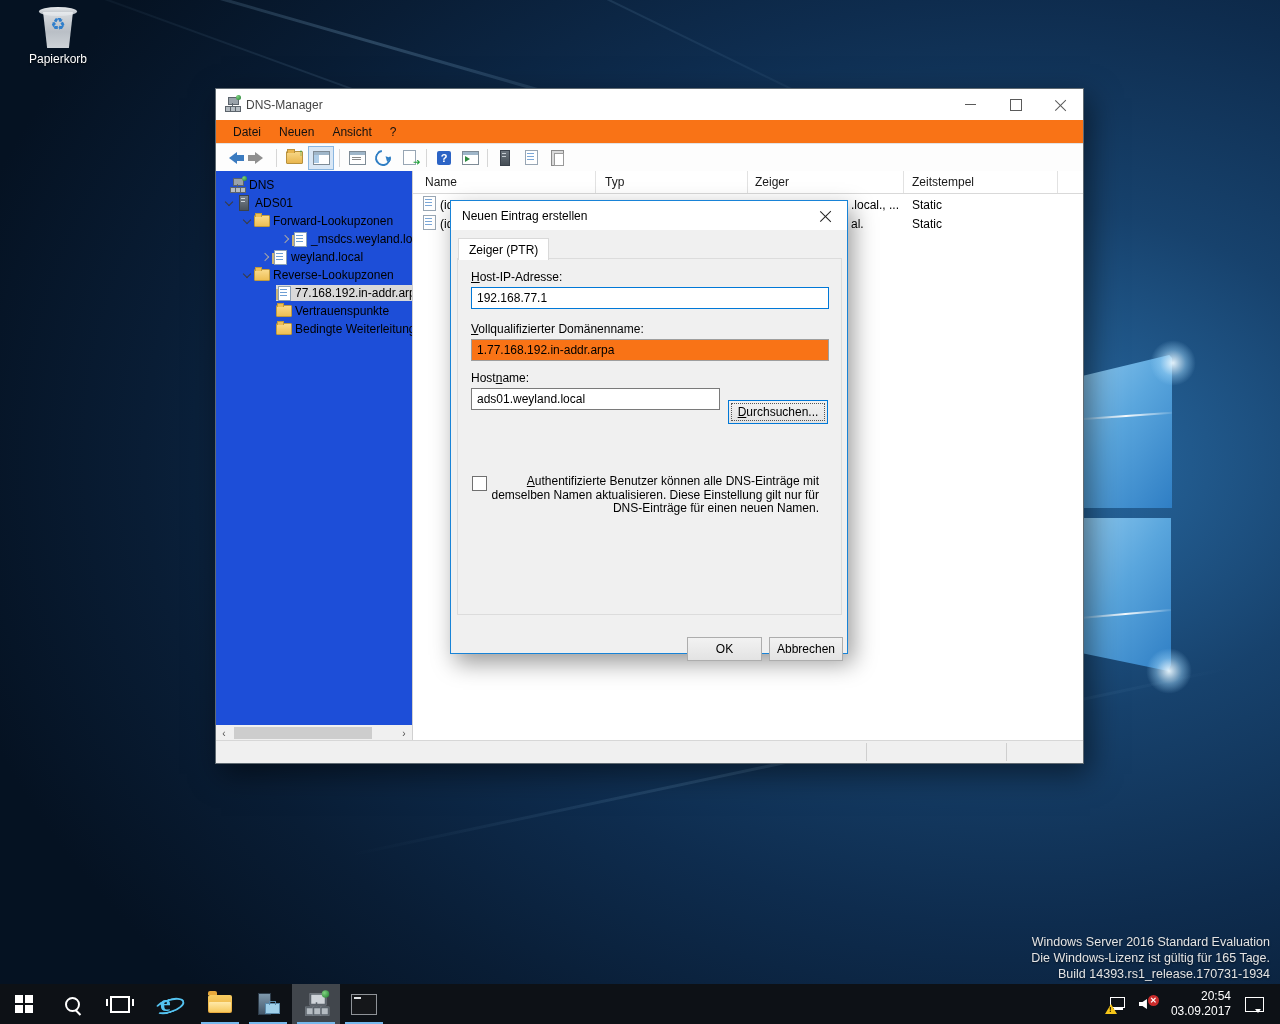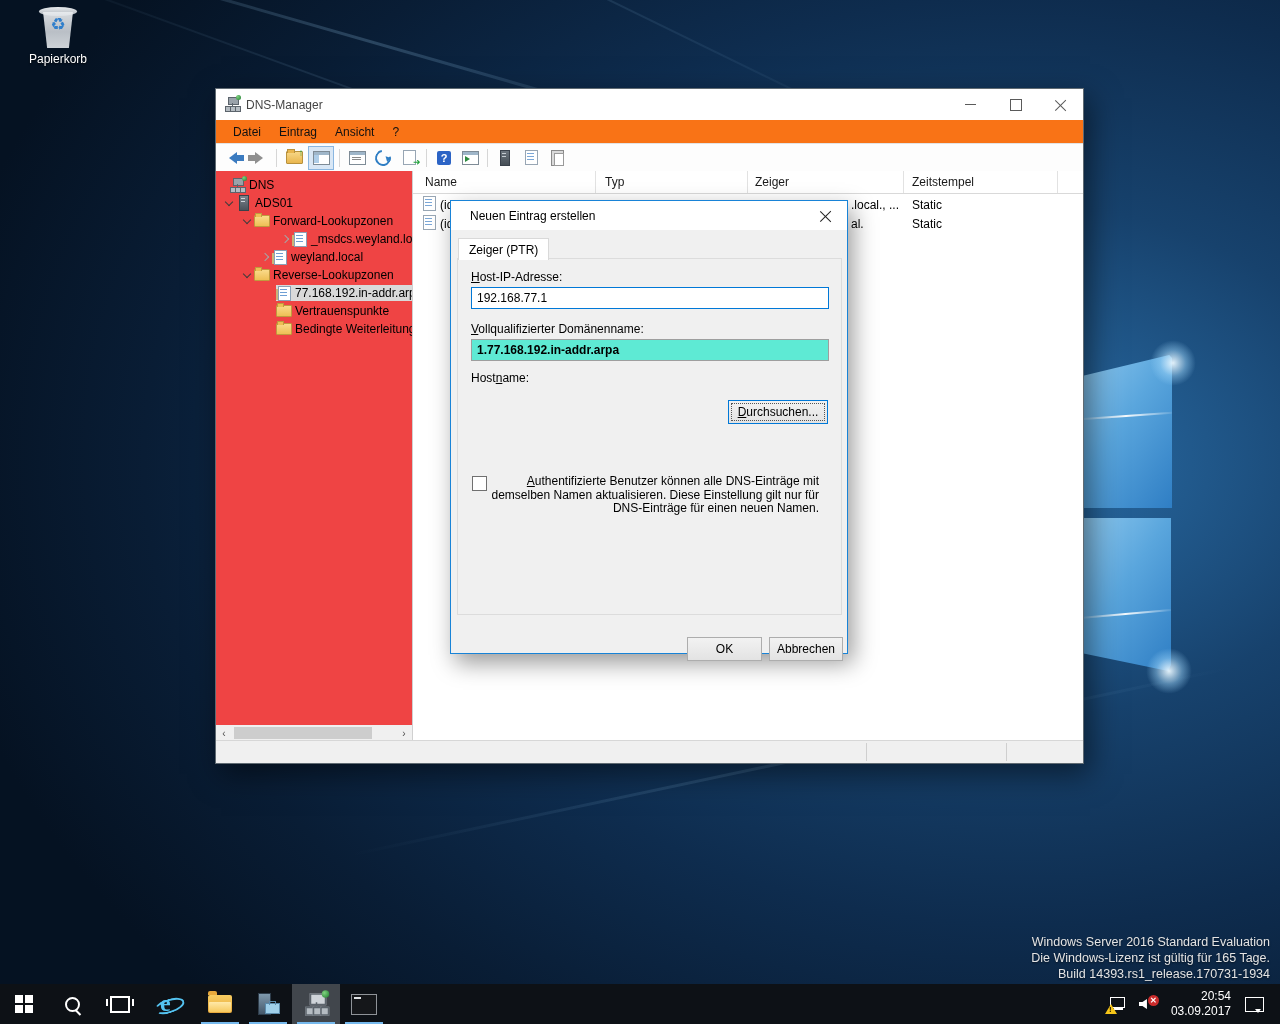--- a/index.html
+++ b/index.html
@@ -78,21 +78,21 @@
     background:repeating-linear-gradient(180deg,#7ba7d7 0 1px,transparent 1px 3px);}
   .page.export::after{content:"➜";position:absolute;right:-6px;bottom:-3px;color:#23a23c;font-size:9px;}
   .help-box{width:14px;height:14px;background:#2b63c5;color:#fff;font-weight:bold;font-size:11px;
     display:flex;align-items:center;justify-content:center;border-radius:2px;}
   .tower{width:8px;height:14px;background:linear-gradient(180deg,#6a737c,#464e56);border:1px solid #39404a;position:relative;}
   .tower::before{content:"";position:absolute;left:1px;top:2px;width:4px;height:1px;background:#c3cad0;box-shadow:0 3px 0 #c3cad0;}
   .clipboard{width:11px;height:14px;border:1px solid #8a8a8a;background:#d9d9d9;position:relative;}
   .clipboard::after{content:"";position:absolute;left:2px;top:2px;width:8px;height:11px;background:#fff;border:1px solid #9a9a9a;}
   
   .body{position:absolute;left:0;top:82px;right:0;bottom:22px;display:flex;}
-  .treepanel{width:196px;background:#ef4444;border-right:1px solid #d0d0d0;position:relative;overflow:hidden;}
+  .treepanel{width:196px;background:#1d4ed8;border-right:1px solid #d0d0d0;position:relative;overflow:hidden;}
   .tree-row{height:18px;display:flex;align-items:center;white-space:nowrap;}
   .chev{width:14px;display:flex;align-items:center;justify-content:center;flex:0 0 14px;}
   .chev i{width:5px;height:5px;border-right:1.4px solid;border-bottom:1.4px solid;display:block;}
   .chev.exp i{transform:rotate(45deg);color:#3c3c3c;border-color:#3c3c3c;margin-top:-2px;}
   .chev.col i{transform:rotate(-45deg);color:#a6a6a6;border-color:#a6a6a6;}
   .t-ico{width:16px;flex:0 0 16px;display:flex;justify-content:center;}
   .t-label{padding:1px 3px;}
   .sel-item{background:#d9d9d9;}
   .folder{width:14px;height:10px;background:linear-gradient(180deg,#fada8a,#eebf55);border:1px solid #c09a3e;border-radius:1px;position:relative;}
   .folder::before{content:"";position:absolute;left:0;top:-3px;width:5px;height:3px;background:#eebf55;border:1px solid #c09a3e;border-bottom:none;}
@@ -117,31 +117,31 @@
   .col-lbl{position:absolute;top:4px;color:#1a1a1a;}
   .col-sep{position:absolute;top:0;width:1px;height:22px;background:#e2e2e2;}
   .lrow{position:absolute;height:19px;display:flex;align-items:center;}
   .frag{position:absolute;white-space:nowrap;}
   .statusbar{position:absolute;left:0;right:0;bottom:0;height:22px;background:#f0f0f0;border-top:1px solid #d7d7d7;}
   .st-sep{position:absolute;top:2px;bottom:2px;width:1px;background:#cfcfcf;}
   
   .dialog{position:absolute;left:450px;top:200px;width:396px;height:452px;background:#f0f0f0;
     border:1px solid #1883d7;box-shadow:5px 9px 22px rgba(0,0,0,.4);z-index:50;}
   .dlg-title{position:absolute;left:0;top:0;right:0;height:29px;background:#fff;display:flex;align-items:center;}
-  .dlg-title-text{margin-left:19px;color:#000;}
+  .dlg-title-text{margin-left:11px;color:#000;}
   .dlg-x{margin-left:auto;width:42px;height:100%;display:flex;align-items:center;justify-content:center;}
   .dlg-x .cap-x::before,.dlg-x .cap-x::after{background:#222;}
   .tab{position:absolute;left:7px;top:37px;height:21px;padding:0 10px;background:#fff;
     border:1px solid #d9d9d9;border-bottom:none;display:flex;align-items:center;z-index:2;}
   .tabpage{position:absolute;left:6px;top:57px;width:383px;height:355px;background:#f0f0f0;border:1px solid #dcdcdc;}
   .fld-label{position:absolute;left:14px;color:#000;}
   .u{text-decoration:underline;}
   .tbox{position:absolute;background:#fff;border:1px solid #7a7a7a;height:20px;line-height:20px;padding:0 5px;color:#000;}
   .tbox.focus{border-color:#0078d7;}
-  .tbox.ro{background:#5eead4;border-color:#9e9e9e;font-weight:bold;}
+  .tbox.ro{background:#f97316;border-color:#9e9e9e;}
   .btn{position:absolute;background:linear-gradient(180deg,#f2f2f2,#e3e3e3);border:1px solid #adadad;
     display:flex;align-items:center;justify-content:center;color:#000;margin-top:12px;}
   .btn.browse{border:1px solid #0078d7;outline:1px dotted #555;outline-offset:-4px;}
   .cbx{position:absolute;width:13px;height:13px;background:#fff;border:1px solid #707070;}
   .cbx-text{position:absolute;left:34px;right:28px;line-height:13.5px;color:#000;}
   
   .taskbar{position:absolute;left:0;bottom:0;width:1280px;height:40px;background:#0d1116;z-index:100;display:flex;align-items:stretch;}
   .tk{width:48px;display:flex;align-items:center;justify-content:center;position:relative;}
   .tk.open::after{content:"";position:absolute;left:5px;right:5px;bottom:0;height:2px;background:#76b9ed;}
   .tk.active{background:#41464c;}
@@ -235,21 +235,21 @@
           <div class="cap-max"></div>
         </div>
       <div class="cap">
           <div class="cap-x"></div>
         </div>
     </div>
   </div>
 
   <div class="menubar">
     <span class="menu-item">Datei</span>
-    <span class="menu-item">Eintrag</span>
+    <span class="menu-item">Neuen</span>
     <span class="menu-item">Ansicht</span>
     <span class="menu-item">?</span>
   </div>
 
   <div class="toolbar">
     <div class="tb">
         <div class="arrow-l"></div>
       </div>
     <div class="tb">
         <div class="arrow-r"></div>
@@ -433,20 +433,21 @@
   <div class="tbox focus" style="left:20px;top:86px;width:346px;">192.168.77.1</div>
 
   <div class="fld-label" style="top:121px;left:20px;">
     <span class="u">V</span><span>ollqualifizierter Domänenname:</span>
   </div>
   <div class="tbox ro" style="left:20px;top:138px;width:346px;">1.77.168.192.in-addr.arpa</div>
 
   <div class="fld-label" style="top:170px;left:20px;">
     <span>Host</span><span class="u">n</span><span>ame:</span>
   </div>
+  <div class="tbox" style="left:20px;top:187px;width:237px;">ads01.weyland.local</div>
   <div class="btn browse" style="left:277px;top:187px;width:98px;height:22px;">
     <span><span class="u">D</span><span>urchsuchen...</span></span>
   </div>
 
   <div class="cbx" style="left:21px;top:275px;"></div>
   <div class="cbx-text" style="top:274px;text-align:right;">
     <span class="u">A</span><span>uthentifizierte Benutzer können alle DNS-Einträge mit demselben Namen aktualisieren. Diese Einstellung gilt nur für DNS-Einträge für einen neuen Namen.</span>
   </div>
 
   <div class="btn" style="left:236px;top:424px;width:73px;height:22px;">OK</div>

